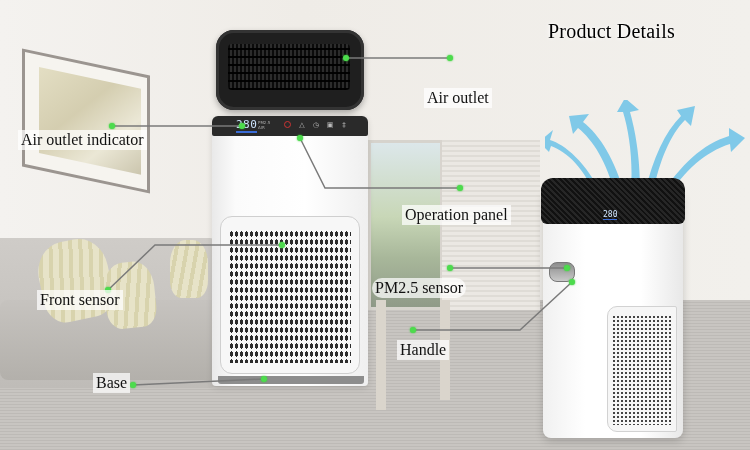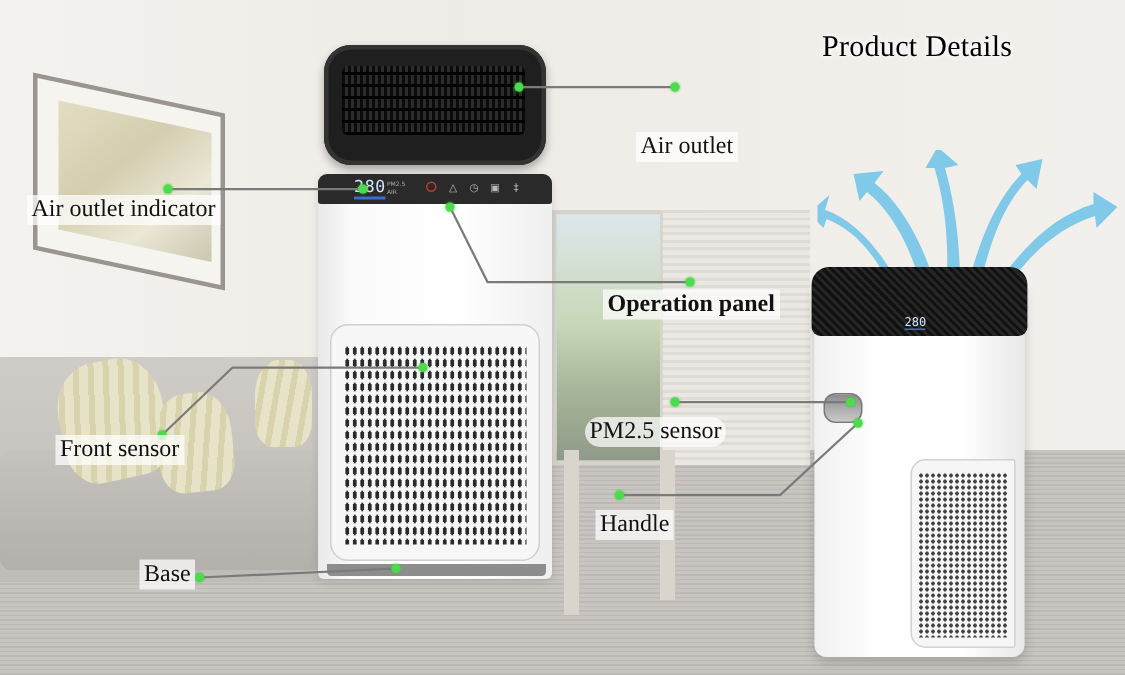--- a/index.html
+++ b/index.html
@@ -169,17 +169,17 @@
 <div class="dot" style="left:108px;top:290px;"></div>
 <div class="dot" style="left:450px;top:268px;"></div>
 <div class="dot" style="left:567px;top:268px;"></div>
 <div class="dot" style="left:413px;top:330px;"></div>
 <div class="dot" style="left:572px;top:282px;"></div>
 <div class="dot" style="left:133px;top:385px;"></div>
 <div class="dot" style="left:264px;top:379px;"></div>
 
 <div class="label" style="left:424px;top:62px;margin-top:26px;">Air outlet</div>
 <div class="label" style="left:18px;top:130px;">Air outlet indicator</div>
-<div class="label" style="left:402px;top:193px;font-weight:bold;">Operation panel</div>
+<div class="label" style="left:402px;top:205px;">Operation panel</div>
 <div class="label" style="left:37px;top:290px;">Front sensor</div>
-<div class="label" style="left:390px;top:278px;border-radius:10px;">PM2.5 sensor</div>
+<div class="label" style="left:372px;top:278px;border-radius:10px;">PM2.5 sensor</div>
 <div class="label" style="left:397px;top:340px;">Handle</div>
 <div class="label" style="left:93px;top:373px;">Base</div>
 
 </body></html>

